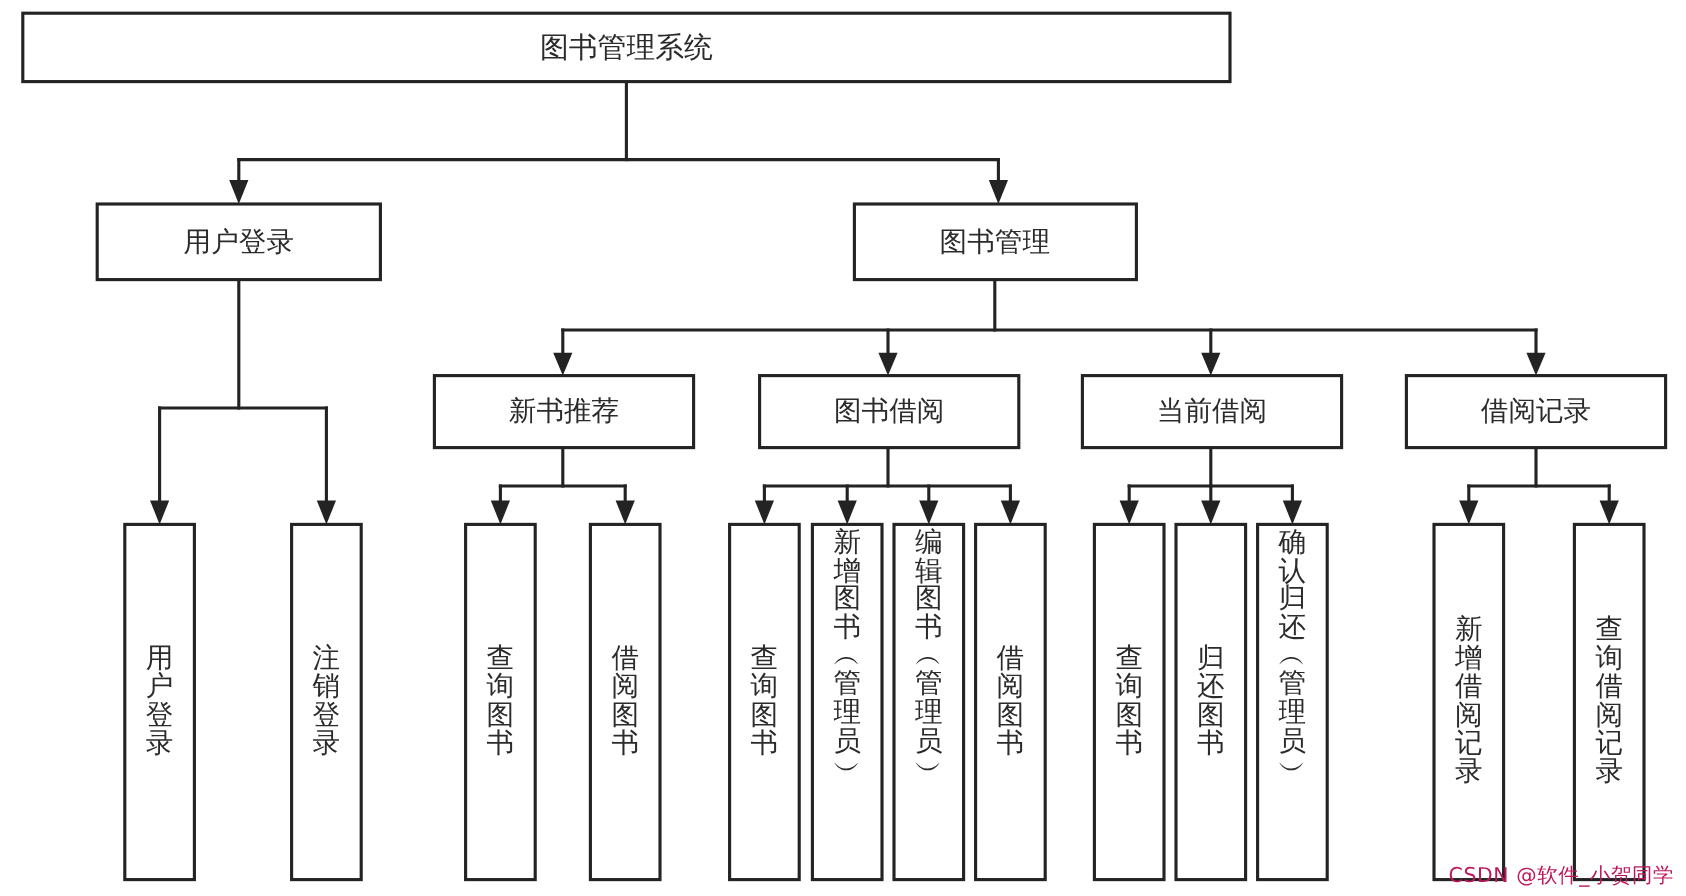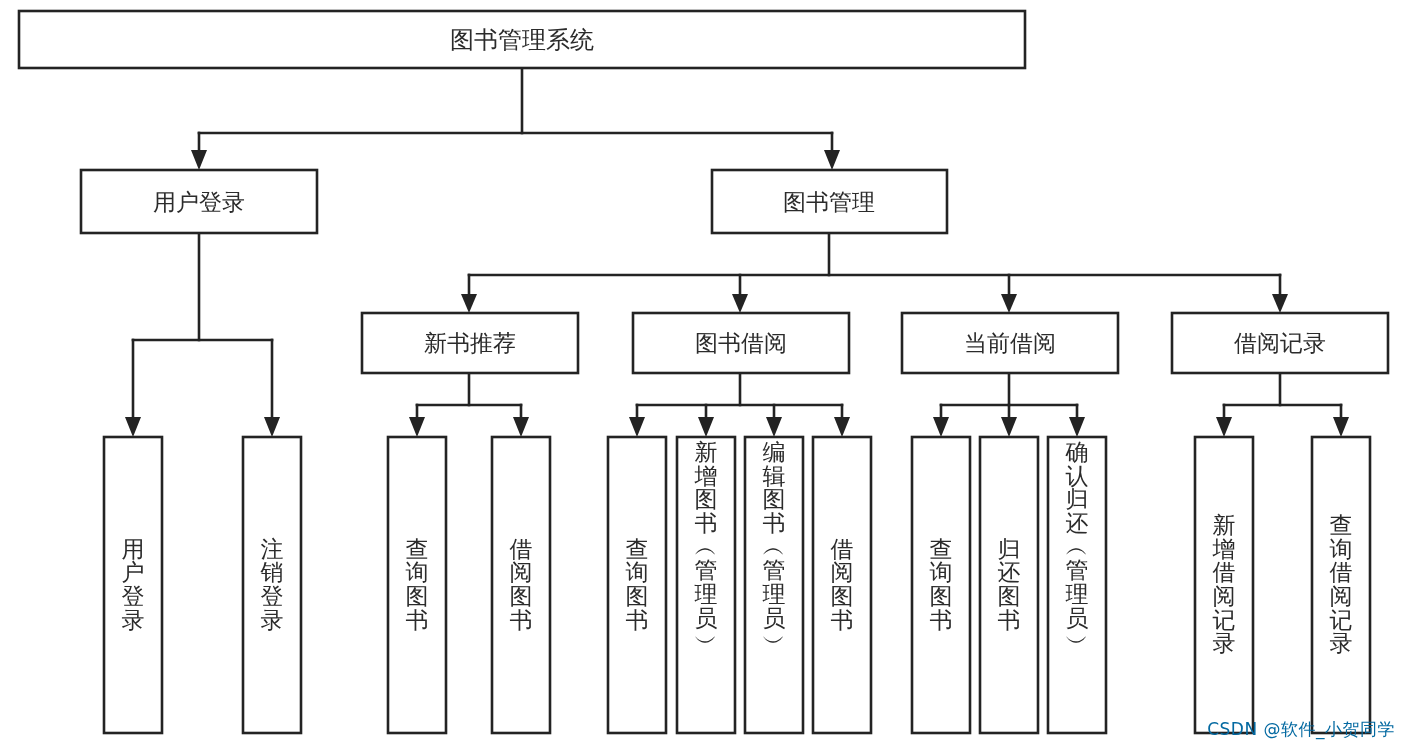--- a/index.html
+++ b/index.html
@@ -20,21 +20,21 @@
   .title-label{font-size:24px;}
   .v-label-wrap{
     position:absolute;display:flex;flex-direction:column;
     align-items:center;justify-content:center;
     font-size:23px;color:#2b2b2b;line-height:1.03;
     pointer-events:none;
   }
   .v-label-wrap span{display:block;text-align:center;}
   .watermark{
     position:absolute;right:10px;bottom:6px;
-    font-size:17px;color:#0369a1;letter-spacing:.5px;
+    font-size:17px;color:#be185d;letter-spacing:.5px;
     font-family:"DejaVu Sans","Liberation Sans",sans-serif;
     white-space:nowrap;
   }
 </style>
 </head>
 <body>
 
 <div id="stage">
 
   <svg width="1405" height="747">

